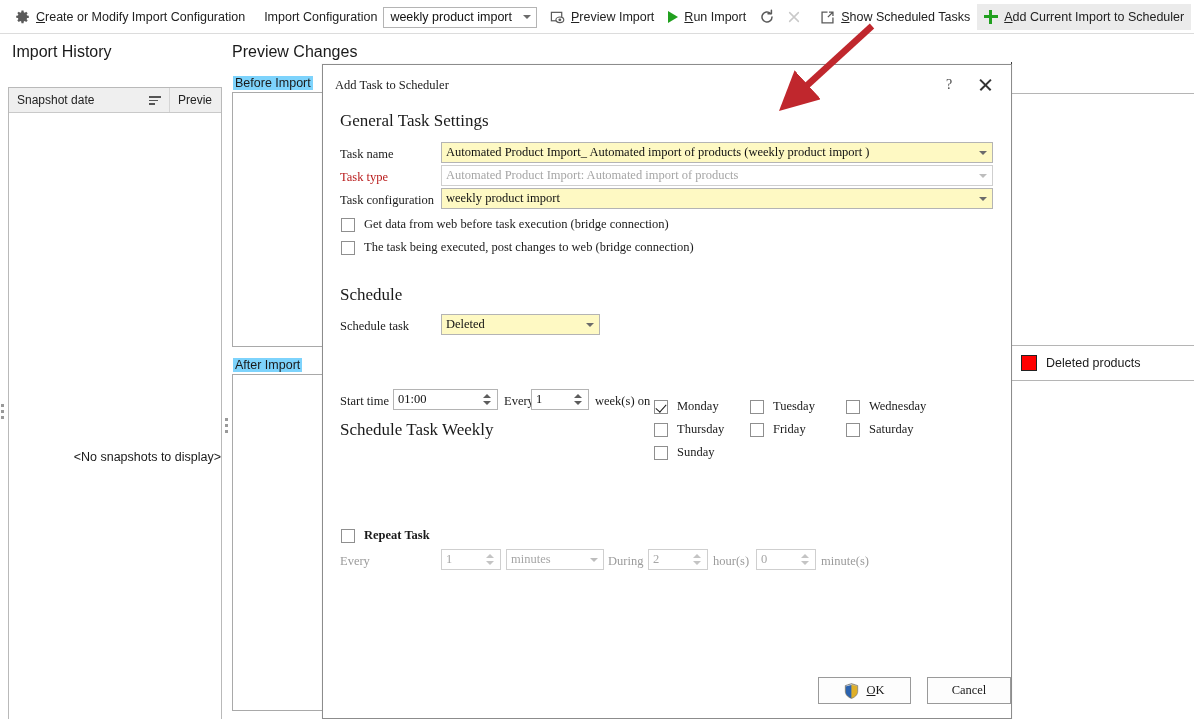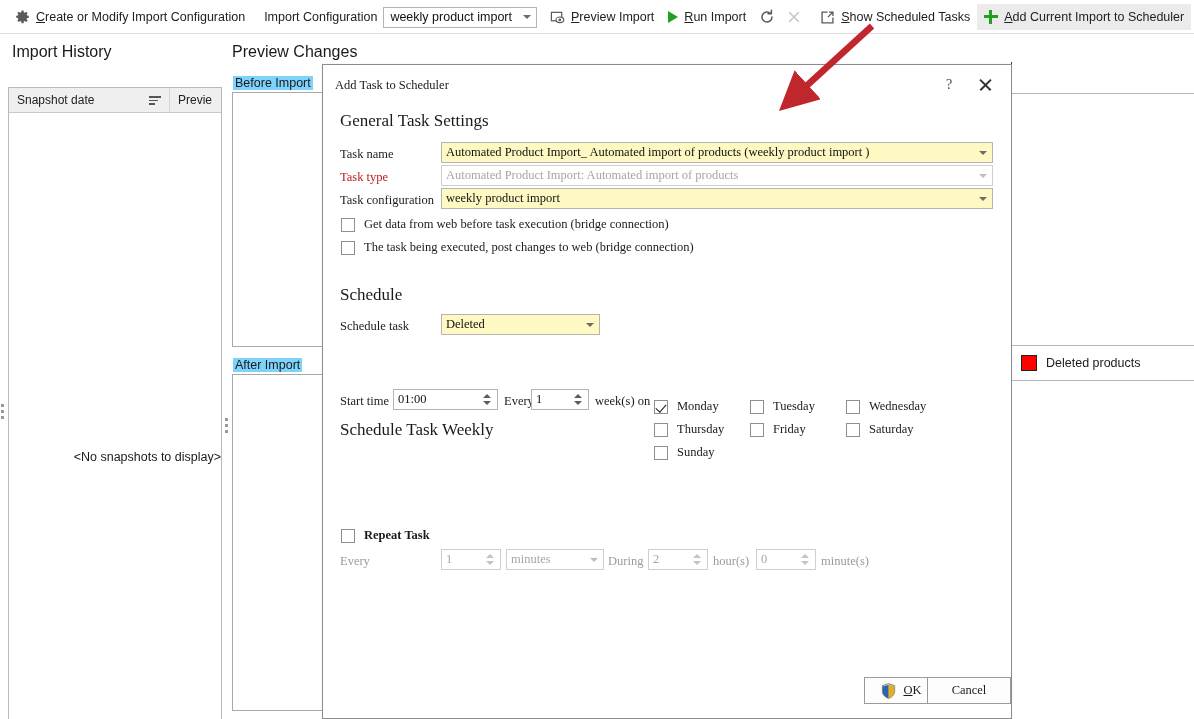--- a/index.html
+++ b/index.html
@@ -383,21 +383,21 @@
     <div class="inline-txt dis" style="left:390px;top:489px;">hour(s)</div>
     <div class="spin dis" style="left:433px;top:484px;width:60px;">
       <span class="sval">0</span>
       <span class="sbtns">
           <i class="tri-u"></i>
           <i class="tri-dn"></i>
         </span>
     </div>
     <div class="inline-txt dis" style="left:498px;top:489px;">minute(s)</div>
 
-    <div class="btn" style="left:541px;top:612px;width:75px;">
+    <div class="btn" style="left:495px;top:612px;width:93px;">
       <span class="ico shield">
         <svg viewBox="0 0 16 17" width="15" height="16">
             <path d="M8 .8 1.6 2.8v6.1c0 3.6 3.1 6.2 6.4 7.3 3.3-1.1 6.4-3.7 6.4-7.3V2.8z" fill="#f2c230"></path>
             <path d="M8 .8 1.6 2.8v6.1c0 3.6 3.1 6.2 6.4 7.3z" fill="#2b63b0"></path>
             <path d="M8 .8 1.6 2.8v.9L8 2.1l6.4 1.6v-.9z" fill="#d8dde4"></path>
             <path d="M8 .8v15.4c3.3-1.1 6.4-3.7 6.4-7.3V2.8z" fill="#c79a1e" opacity=".45"></path>
             <path d="M1.6 8.9h12.8" stroke="#ffffff" stroke-width="0" fill="none"></path>
             <path d="M8 .6 1.4 2.7v6.2c0 3.75 3.2 6.45 6.6 7.55 3.4-1.1 6.6-3.8 6.6-7.55V2.7z" fill="none" stroke="#6b6b6b" stroke-width=".7"></path>
           </svg>
       </span>

